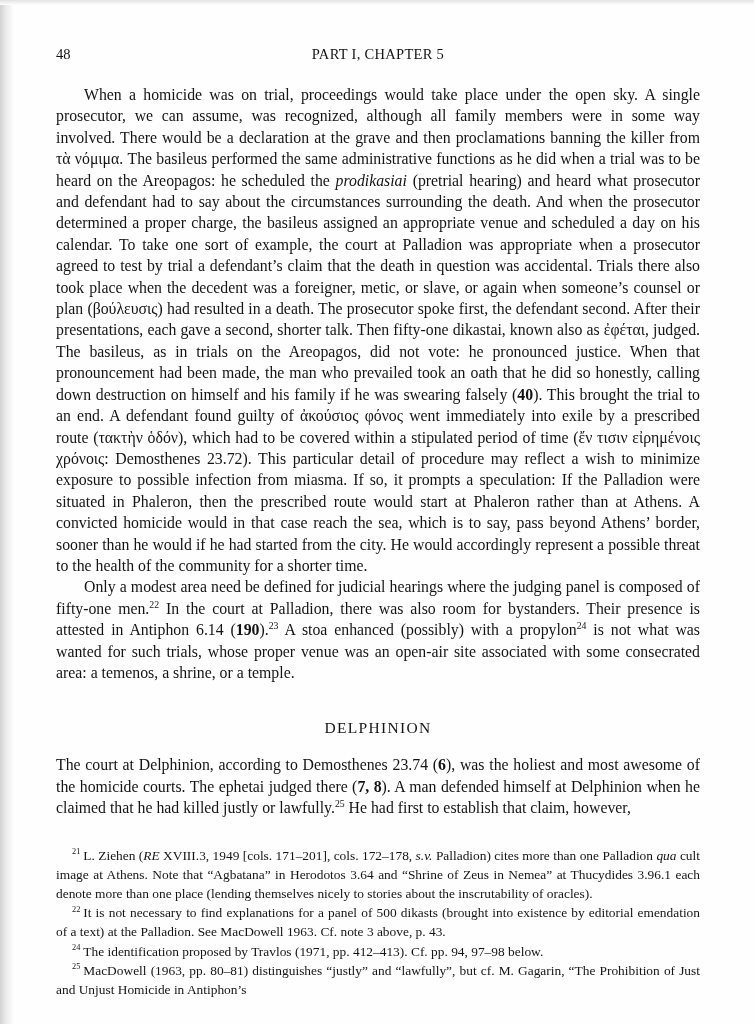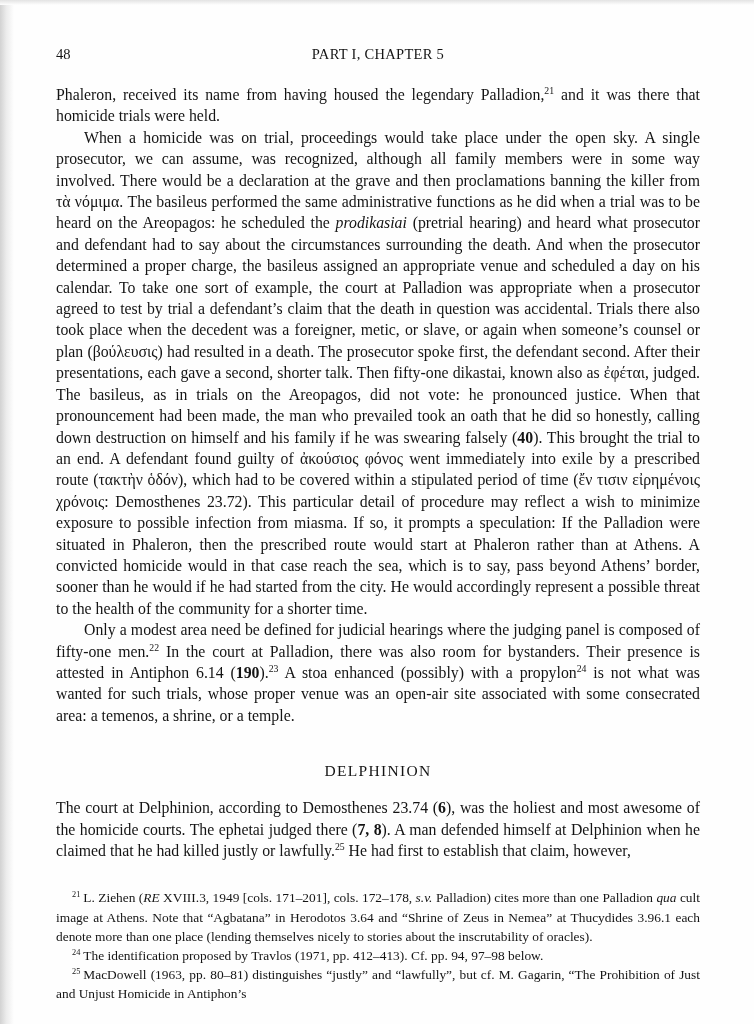--- a/index.html
+++ b/index.html
@@ -90,29 +90,29 @@
 <div class="scan-edge-left"></div>
 <div class="scan-edge-top"></div>
 
 <div class="page">
   <div class="page-header">
     <span class="page-number">48</span>
     <div class="running-head">PART I, CHAPTER 5</div>
   </div>
 
   <div>
-      <p class="para"><span>Phaleron, received its name from having housed the legendary Palladion,</span><sup>21</sup><span> and it was there that homicide trials were held.</span></p>
       <p class="para indent"><span>When a homicide was on trial, proceedings would take place under the open sky.  A single prosecutor, we can assume, was recognized, although all family members were in some way involved. There would be a declaration at the grave and then proclamations banning the killer from τὰ νόμιμα. The basileus performed the same administrative functions as he did when a trial was to be heard on the Areopagos:  he scheduled the </span><span class="it">prodikasiai</span><span> (pretrial hearing) and heard what prosecutor and defendant had to say about the circumstances surrounding the death.  And when the prosecutor determined a proper charge, the basileus assigned an appropriate venue and scheduled a day on his calendar.  To take one sort of example, the court at Palladion was appropriate when a prosecutor agreed to test by trial a defendant’s claim that the death in question was accidental.  Trials there also took place when the decedent was a foreigner, metic, or slave, or again when someone’s counsel or plan (βούλευσις) had resulted in a death.  The prosecutor spoke first, the defendant second.  After their presentations, each gave a second, shorter talk.  Then fifty-one dikastai, known also as ἐφέται, judged.  The basileus, as in trials on the Areopagos, did not vote: he pronounced justice.  When that pronouncement had been made, the man who prevailed took an oath that he did so honestly, calling down destruction on himself and his family if he was swearing falsely (</span><span class="bd">40</span><span>).  This brought the trial to an end.  A defendant found guilty of ἀκούσιος φόνος went immediately into exile by a prescribed route (τακτὴν ὁδόν), which had to be covered within a stipulated period of time (ἔν τισιν εἰρημένοις χρόνοις:  Demosthenes 23.72).  This particular detail of procedure may reflect a wish to minimize exposure to possible infection from miasma.  If so, it prompts a speculation: If the Palladion were situated in Phaleron, then the prescribed route would start at Phaleron rather than at Athens.  A convicted homicide would in that case reach the sea, which is to say, pass beyond Athens’ border, sooner than he would if he had started from the city.  He would accordingly represent a possible threat to the health of the community for a shorter time.</span></p>
       <p class="para indent"><span>Only a modest area need be defined for judicial hearings where the judging panel is composed of fifty-one men.</span><sup>22</sup><span>  In the court at Palladion, there was also room for bystanders.  Their presence is attested in Antiphon 6.14 (</span><span class="bd">190</span><span>).</span><sup>23</sup><span>  A stoa enhanced (possibly) with a propylon</span><sup>24</sup><span> is not what was wanted for such trials, whose proper venue was an open-air site associated with some consecrated area:  a temenos, a shrine, or a temple.</span></p>
     </div>
 
   <h2 class="section-heading">DELPHINION</h2>
 
   <div>
       <p class="para"><span>The court at Delphinion, according to Demosthenes 23.74 (</span><span class="bd">6</span><span>), was the holiest and most awesome of the homicide courts.  The ephetai judged there (</span><span class="bd">7, 8</span><span>).  A man defended himself at Delphinion when he claimed that he had killed justly or lawfully.</span><sup>25</sup><span>  He had first to establish that claim, however,</span></p>
     </div>
 
   <div class="footnotes">
       <p class="footnote"><sup class="fn-num">21</sup><span>L. Ziehen (</span><span class="it">RE</span><span> XVIII.3, 1949 [cols. 171–201], cols. 172–178, </span><span class="it">s.v.</span><span> Palladion) cites more than one Palladion </span><span class="it">qua</span><span> cult image at Athens.  Note that “Agbatana” in Herodotos 3.64 and “Shrine of Zeus in Nemea” at Thucydides 3.96.1 each denote more than one place (lending themselves nicely to stories about the inscrutability of oracles).</span></p>
+      <p class="footnote"><sup class="fn-num">22</sup><span>It is not necessary to find explanations for a panel of 500 dikasts (brought into existence by editorial emendation of a text) at the Palladion.  See MacDowell 1963.  Cf. note 3 above, p. 43.</span></p>
       <p class="footnote"><sup class="fn-num">24</sup><span>The identification proposed by Travlos (1971, pp. 412–413).  Cf. pp. 94, 97–98 below.</span></p>
       <p class="footnote"><sup class="fn-num">25</sup><span>MacDowell (1963, pp. 80–81) distinguishes “justly” and “lawfully”, but cf. M. Gagarin, “The Prohibition of Just and Unjust Homicide in Antiphon’s </span></p>
     </div>
 </div>
 
 </body></html>

